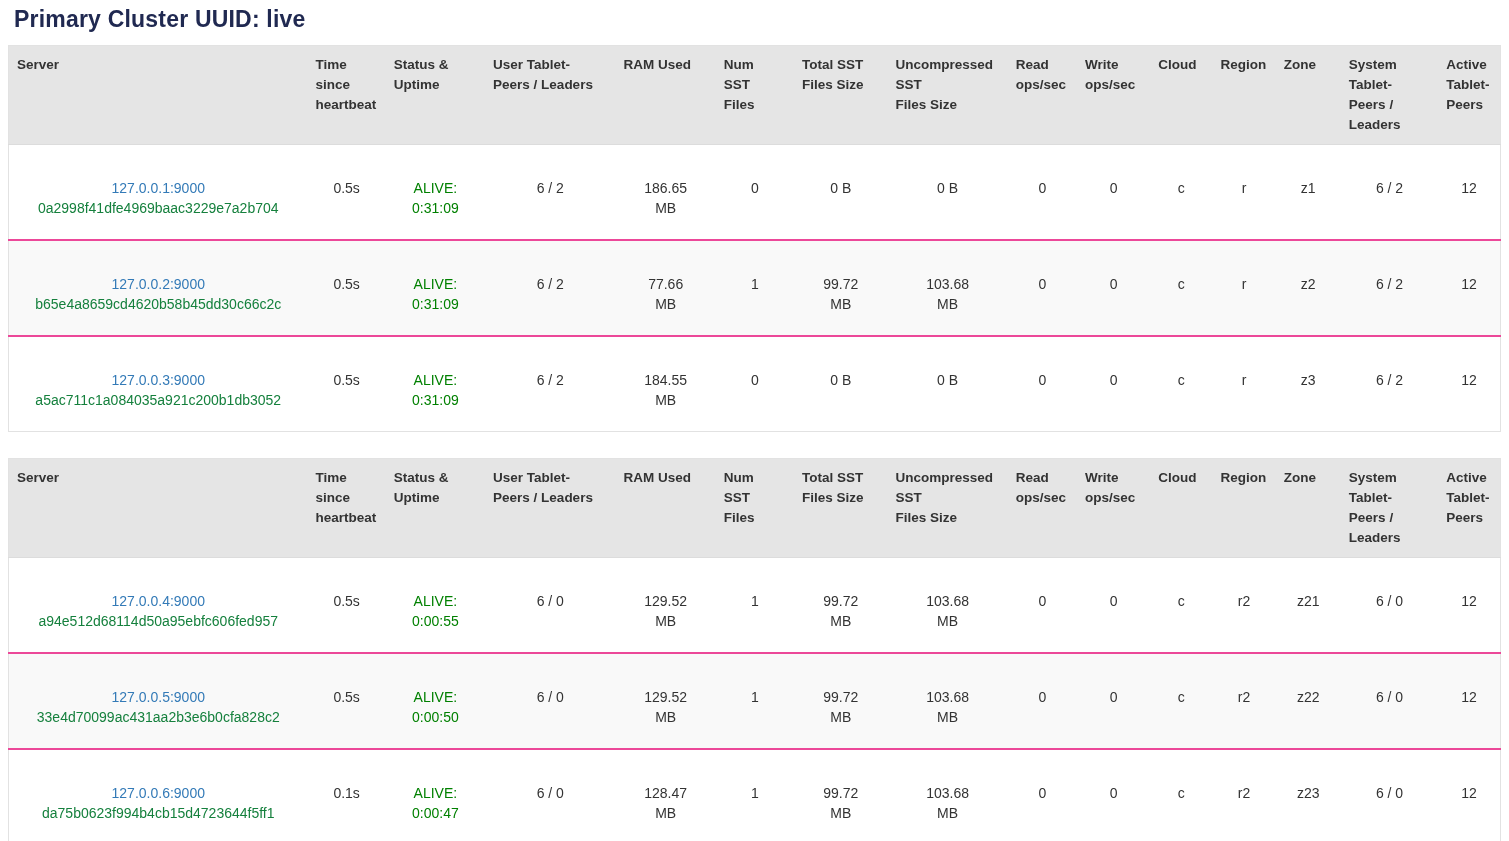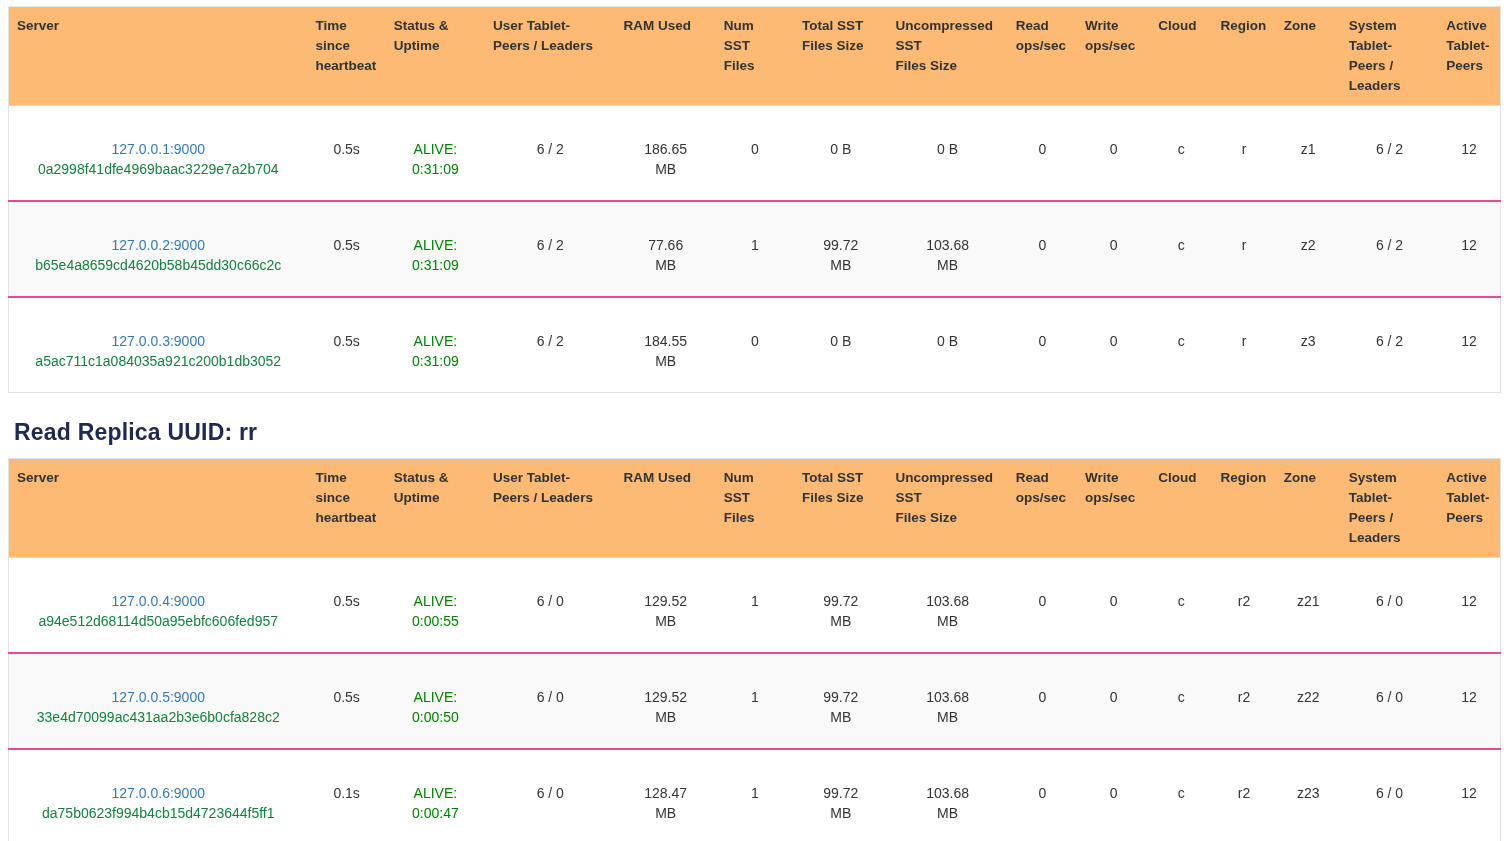--- a/index.html
+++ b/index.html
@@ -26,21 +26,21 @@
     margin-top: 26px;
   }
   table.servers-table {
     border-collapse: collapse;
     table-layout: fixed;
     width: 100%;
     border: 1px solid #e2e2e2;
     background: #ffffff;
   }
   table.servers-table th {
-    background: #fdba74;
+    background: #e5e5e5;
     text-align: left;
     vertical-align: top;
     font-weight: bold;
     font-size: 13.5px;
     line-height: 20px;
     padding: 9px 8px;
     height: 88px;
     box-sizing: border-box;
     white-space: pre-line;
     border-bottom: 1px solid #dcdcdc;
@@ -77,20 +77,21 @@
     color: #008000;
     margin-top: 17px;
   }
 </style>
 </head>
 <body>
 
 <div class="page">
 
   <section class="cluster-section">
+    <h1 class="section-title">Primary Cluster UUID: live</h1>
     <table class="servers-table" id="table-0">
       <thead>
           <tr>
             <th style="width: 298px;">Server</th>
             <th style="width: 78px;">Time
 since
 heartbeat</th>
             <th style="width: 99px;">Status &amp;
 Uptime</th>
             <th style="width: 130px;">User Tablet-
@@ -178,21 +179,20 @@
             <td><span>r</span></td>
             <td><span>z3</span></td>
             <td><span>6 / 2</span></td>
             <td><span>12</span></td>
           </tr>
         </tbody>
     </table>
   </section>
 
   <section class="cluster-section">
-    <h1 class="section-title">Read Replica UUID: rr</h1>
     <table class="servers-table" id="table-1">
       <thead>
           <tr>
             <th style="width: 298px;">Server</th>
             <th style="width: 78px;">Time
 since
 heartbeat</th>
             <th style="width: 99px;">Status &amp;
 Uptime</th>
             <th style="width: 130px;">User Tablet-

